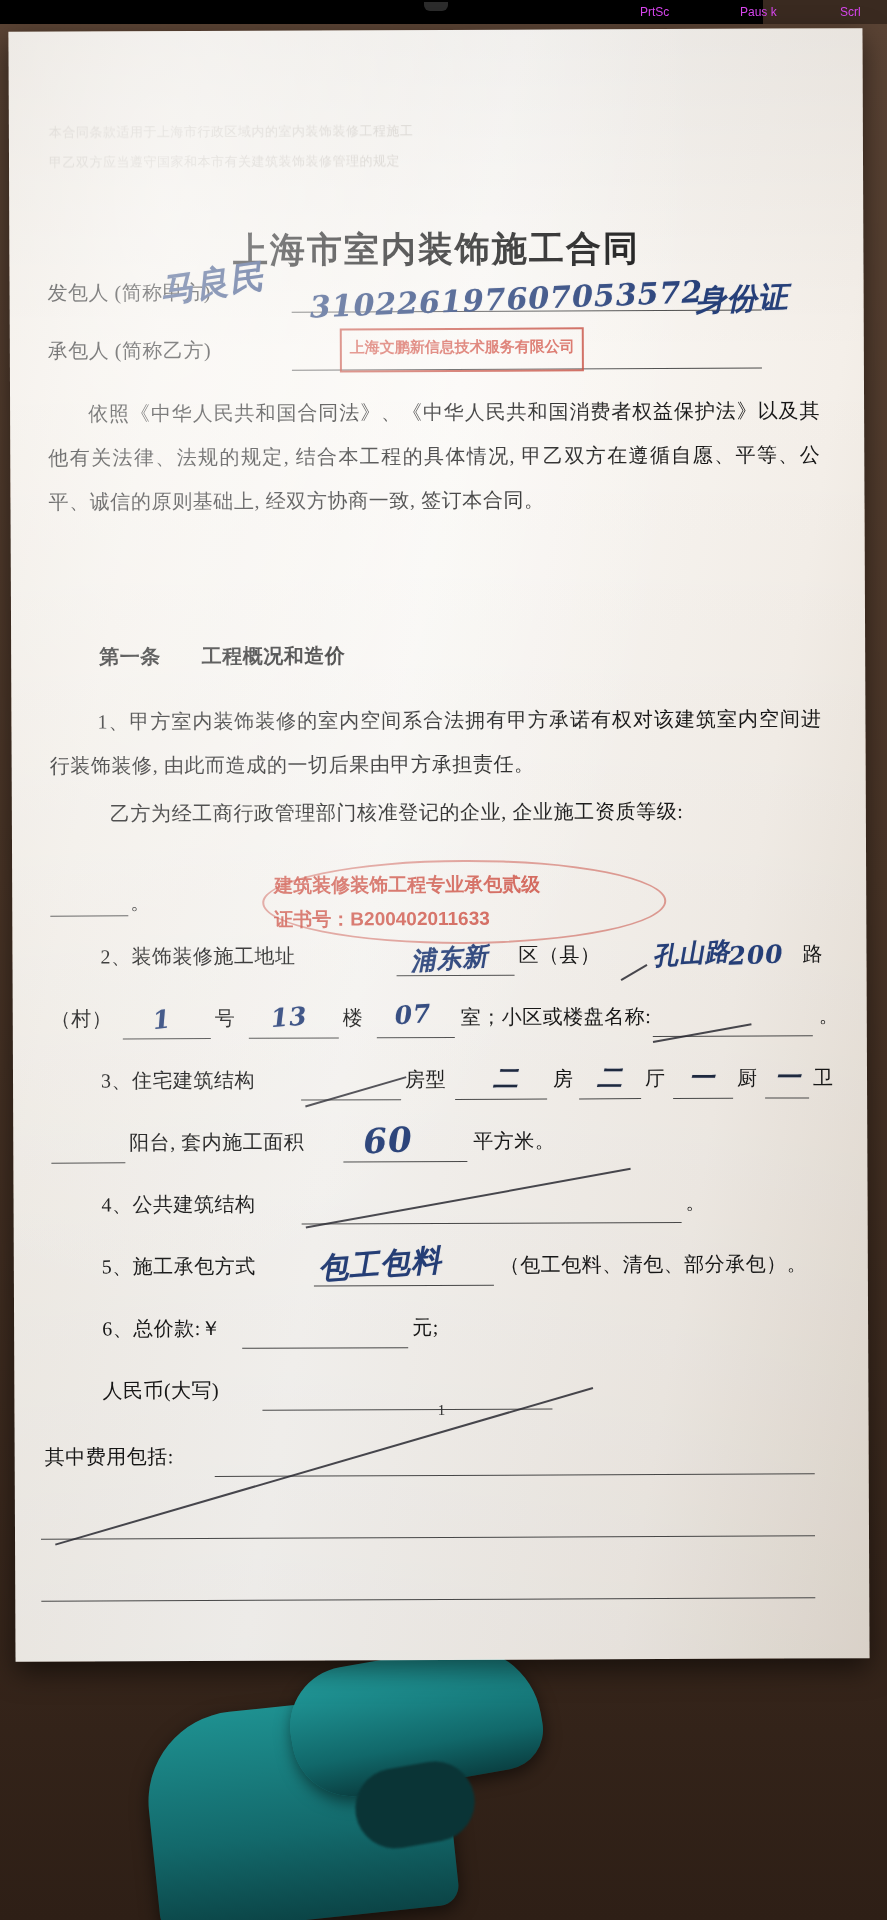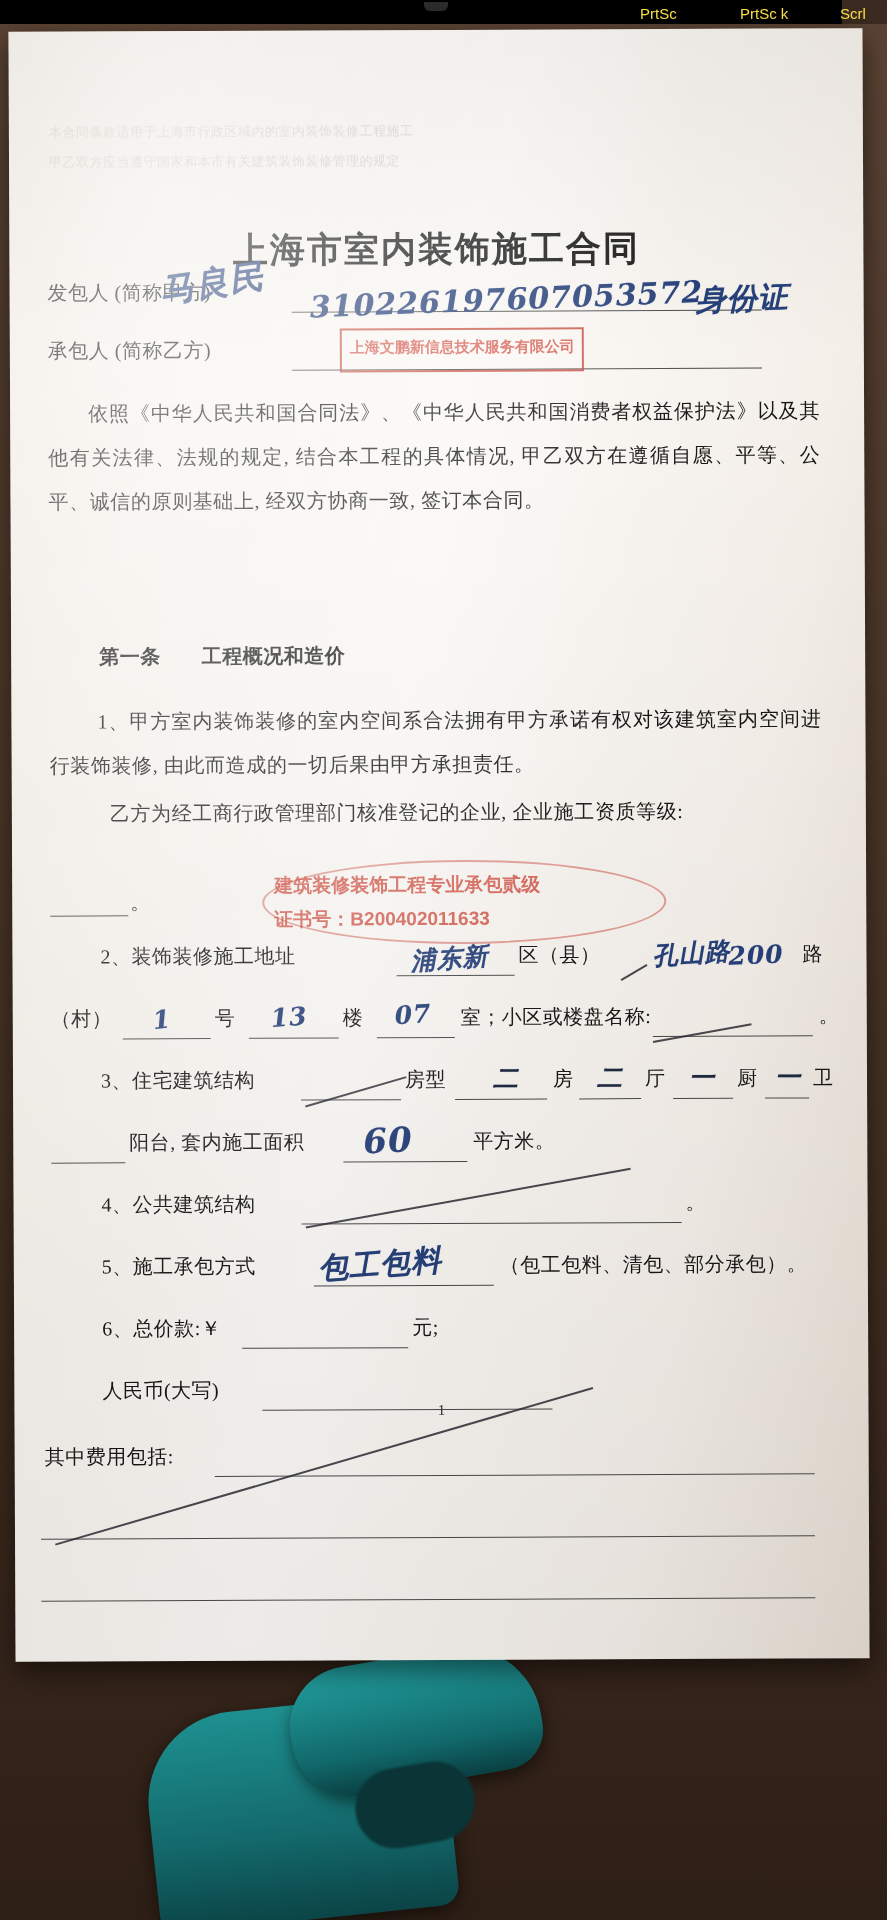--- a/index.html
+++ b/index.html
@@ -19,26 +19,26 @@
     width: 887px;
     height: 1920px;
     background: #3a2a20;
     overflow: hidden;
   }
 
   
   .topbar {
     position: absolute;
     top: 0; left: 0;
-    width: 842px;
+    width: 763px;
     height: 24px;
     background: #000;
-    color: #fde047;
+    color: #d946ef;
     font-family: "Liberation Sans", sans-serif;
-    font-size: 15px;
+    font-size: 12px;
   }
   .topbar .key {
     position: absolute;
     top: 5px;
     white-space: nowrap;
   }
   .topbar .notch {
     position: absolute;
     top: 2px;
     left: 424px;
@@ -223,21 +223,21 @@
   }
 </style>
 </head>
 <body>
 
 <div id="screen">
 
   <div class="topbar">
     <div class="notch"></div>
     <div class="key" style="left:640px">PrtSc</div>
-    <div class="key" style="left:740px">PrtSc k</div>
+    <div class="key" style="left:740px">Paus k</div>
     <div class="key" style="left:840px">Scrl</div>
   </div>
 
   <div class="desk"></div>
 
   <div class="tool">
     <div class="body"></div>
     <div class="head"></div>
     <div class="dark"></div>
   </div>

